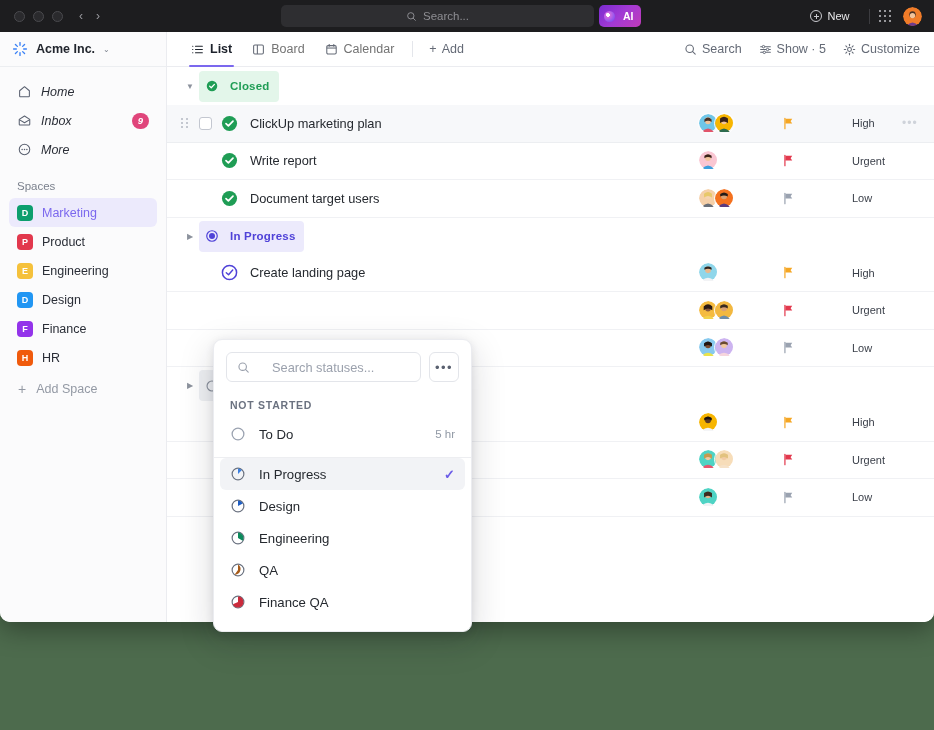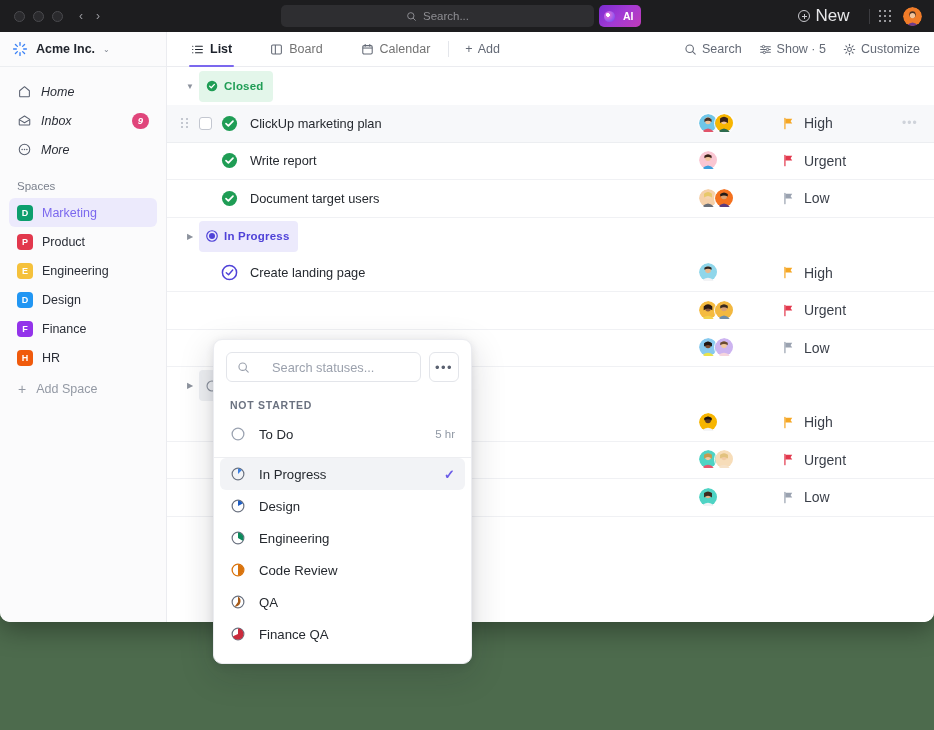--- a/index.html
+++ b/index.html
@@ -54,21 +54,21 @@
     border-radius: 5px;
     background: linear-gradient(135deg,#7a2bd0 0%, #a23ad4 50%, #c13bb8 100%);
     display: flex; align-items: center; gap: 8px;
     color: #fff; font-size: 10.5px; font-weight: 600;
   }
   .ai-orb {
     width: 11px; height: 11px; border-radius: 50%;
     background: radial-gradient(circle at 35% 35%, #fff 0 18%, #d46ae0 20%, #7e4ef0 80%);
   }
   .tb-right { position: absolute; right: 12px; top: 0; height: 32px; display: flex; align-items: center; gap: 0; }
-  .new-btn { display: flex; align-items: center; gap: 5px; color: #e8e8ea; font-size: 17px; padding: 0 10px; }
+  .new-btn { display: flex; align-items: center; gap: 5px; color: #e8e8ea; font-size: 11px; padding: 0 10px; }
   .plus-circ { width: 12px; height: 12px; border-radius: 50%; border: 1px solid #c9c9ce; position: relative; }
   .plus-circ::before, .plus-circ::after { content:""; position:absolute; background:#c9c9ce; }
   .plus-circ::before { left: 2.5px; top: 4.5px; width: 5px; height: 1px; }
   .plus-circ::after { left: 4.5px; top: 2.5px; width: 1px; height: 5px; }
   .tb-div { width: 1px; height: 15px; background: #3c3c40; margin: 0 9px; }
   .grid-ico { display: grid; grid-template-columns: repeat(3, 2.5px); gap: 2.5px; margin-right: 12px; }
   .grid-ico i { width: 2.5px; height: 2.5px; background: #c0c0c6; border-radius: 50%; display:block; }
   .tb-avatar { width: 19px; height: 19px; border-radius: 50%; overflow: hidden; }
 
   
@@ -125,21 +125,21 @@
   .add-space .pl { font-size: 14px; line-height: 1; }
 
   
   .main { flex: 1; min-width: 0; position: relative; background: #fff; }
 
   .toolbar {
     height: 35px; border-bottom: 1px solid #ebecf0;
     display: flex; align-items: center; padding: 0 14px;
     position: relative;
   }
-  .vtabs { display: flex; align-items: flex-end; gap: 18px; height: 100%; }
+  .vtabs { display: flex; align-items: flex-end; gap: 0; height: 100%; }
   .vtab {
     display: flex; align-items: center; gap: 6px;
     height: 100%; padding: 0 10px; font-size: 12.5px; color: #737373;
     position: relative; cursor: pointer;
   }
   .vtab.active { color: #1d222b; font-weight: 600; }
   .vtab.active::after {
     content: ""; position: absolute; left: 8px; right: 8px; bottom: -1px;
     height: 2px; background: #7b68ee; border-radius: 2px;
   }
@@ -153,21 +153,21 @@
 
   .group-header {
     display: flex; align-items: center; gap: 0; padding-left: 14px;
     height: 38px;
   }
   .gcaret {
     width: 18px; display: flex; align-items: center; justify-content: center;
     color: #8c929d; font-size: 8px; cursor: pointer;
   }
   .gpill {
-    display: inline-flex; align-items: center; gap: 6px;
+    display: inline-flex; align-items: center; gap: 12px;
     height: 31px; padding: 0 9px 0 7px; border-radius: 4px;
     font-size: 11.5px; font-weight: 600; letter-spacing: .2px;
   }
   .gpill.closed { background: #e3f6ea; color: #1f9d55; }
   .gpill.inprog { background: #eceafc; color: #4f42d8; }
   .gpill.todo   { background: #eef0f3; color: #5a6170; }
 
   .task-row {
     display: flex; align-items: center; height: 37.5px;
     border-bottom: 1px solid #f0f1f4;
@@ -182,21 +182,21 @@
     margin-left: 4px; margin-right: 9px; background: #fff; opacity: 0; flex: none;
   }
   .task-row.hovered .row-check { opacity: 1; }
   .st-ico { width: 17px; height: 17px; flex: none; margin-right: 12px; }
   .task-name { font-size: 12.8px; color: #25292f; }
   .row-right { margin-left: auto; display: flex; align-items: center; padding-right: 14px; }
   .avatars { display: flex; align-items: center; width: 62px; }
   .av { width: 21px; height: 21px; border-radius: 50%; overflow: hidden; border: 1.5px solid #fff; }
   .av + .av { margin-left: -5px; }
   .prio { width: 120px; display: flex; align-items: center; gap: 9px; margin-left: 22px; }
-  .prio-lbl { font-size: 14px; color: #3a3f49; }
+  .prio-lbl { font-size: 11px; color: #3a3f49; margin-left: 48px; }
   .row-more { width: 18px; color: #cfd3da; font-size: 12px; letter-spacing: 1px; opacity: 0; }
   .task-row.hovered .row-more { opacity: 1; }
 
   
   .popover {
     position: absolute; left: 213px; top: 339px;
     width: 259px;
     background: #ffffff;
     border-radius: 9px;
     border: 1px solid #ebecf0;
@@ -890,27 +890,20 @@
     </div>
 
     <div class="pop-item">
       <svg class="pi-ico" viewBox="0 0 18 18">
         <circle cx="9" cy="9" r="6.6" fill="none" stroke="#6b7280" stroke-width="1.35"></circle>
         <path d="M9 9 L9 2.8 A6.2 6.2 0 0 1 14.3 12.1 Z" fill="#0c8a5c"></path>
       </svg>
       <span>Engineering</span>
     </div>
 
-    <div class="pop-item">
-      <svg class="pi-ico" viewBox="0 0 18 18">
-        <circle cx="9" cy="9" r="6.6" fill="none" stroke="#d9730d" stroke-width="1.45"></circle>
-        <path d="M9 9 L9 2.8 A6.2 6.2 0 0 1 9 15.2 Z" fill="#d9730d"></path>
-      </svg>
-      <span>Code Review</span>
-    </div>
 
     <div class="pop-item">
       <svg class="pi-ico" viewBox="0 0 18 18">
         <circle cx="9" cy="9" r="6.6" fill="none" stroke="#6b7280" stroke-width="1.35"></circle>
         <path d="M9 9 L9 2.8 A6.2 6.2 0 0 1 5.3 14.2 Z" fill="#a65a18"></path>
       </svg>
       <span>QA</span>
     </div>
 
     <div class="pop-item">

